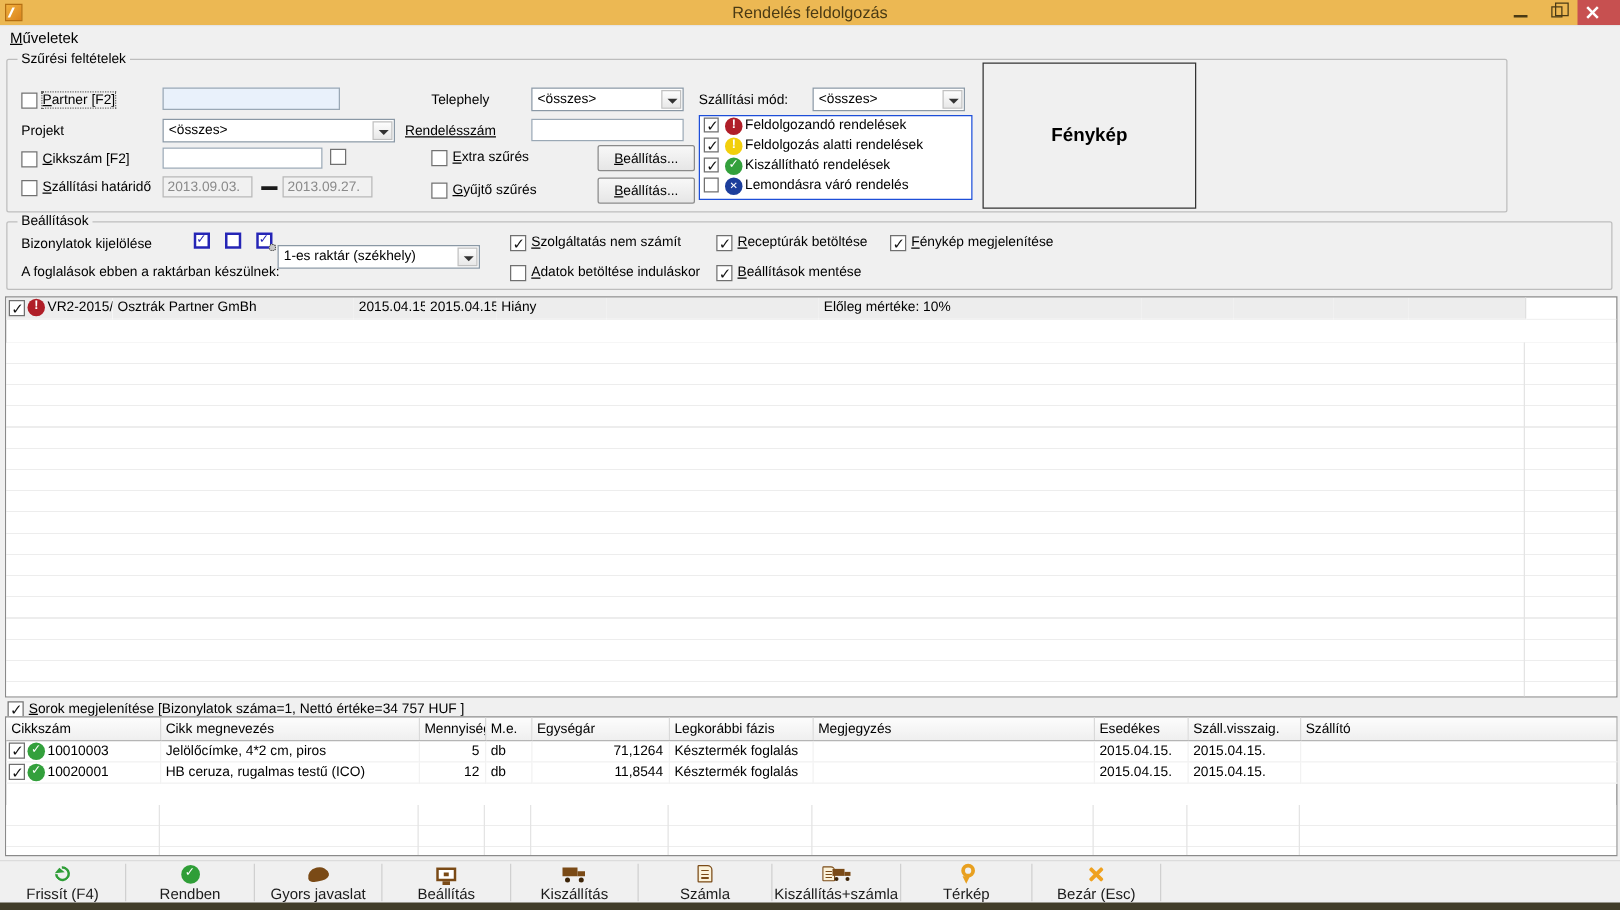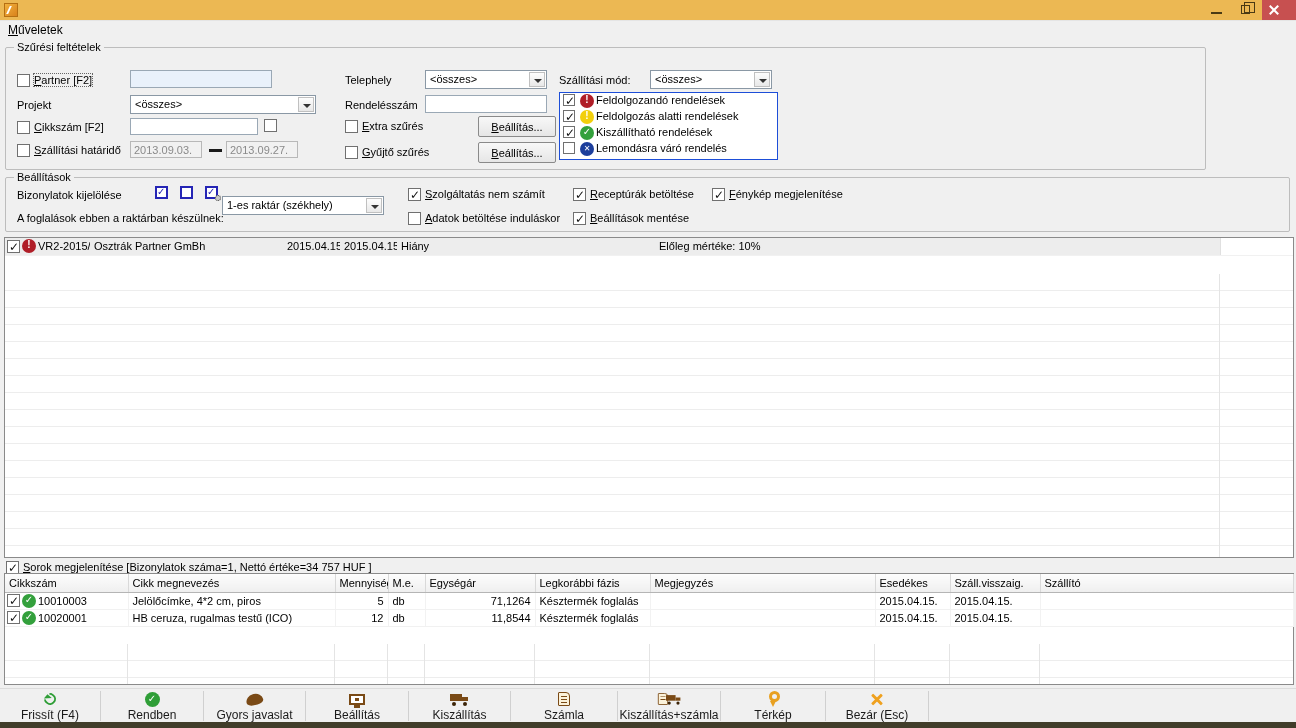--- a/index.html
+++ b/index.html
@@ -119,20 +119,21 @@
 
   .bottom-strip { position:absolute; left:0; bottom:0; width:100%; height:6px; background:#413d2a; }
 </style>
 </head>
 <body>
 
 <div class="window">
 
   <div class="titlebar">
     <div class="app-icon"></div>
+    <div class="win-title">Rendelés feldolgozás</div>
     <div class="win-controls">
       <div class="win-btn">
           <span class="min-glyph"></span>
         </div>
       <div class="win-btn">
           <span class="restore-glyph"></span>
         </div>
       <div class="win-btn close-btn"><span class="close-glyph"></span></div>
     </div>
   </div>
@@ -169,21 +170,21 @@
   <input class="txt gray" style="left: 226px; top: 141px; width: 72px; height: 17px;" value="2013.09.27.">
 
   <span class="lbl" style="left:345px; top:74px;">Telephely</span>
   <div class="select" style="left:425px; top:70px; width:122px;">
     <span class="sel-text">&lt;összes&gt;</span>
     <span class="sel-btn">
         <span class="arrow-down"></span>
       </span>
   </div>
 
-  <span class="lbl" style="left:345px; top:99px;">Rendelésszám</span>
+  <span class="lbl" style="left:324px; top:99px;text-decoration:underline;">Rendelésszám</span>
   <input class="txt" style="left: 425px; top: 95px; width: 122px;" value="">
 
   <span class="cb" style="left:345px; top:120px;"></span>
   <span class="lbl acc" style="left:362px; top:120px;">Extra szűrés</span>
   <button class="btn acc" style="left:478px; top:116px; width:78px;">Beállítás...</button>
 
   <span class="cb" style="left:345px; top:146px;"></span>
   <span class="lbl acc" style="left:362px; top:146px;">Gyűjtő szűrés</span>
   <button class="btn acc" style="left:478px; top:142px; width:78px;">Beállítás...</button>
 
@@ -211,20 +212,23 @@
       <span class="st st-green"></span>
       <span class="lbl">Kiszállítható rendelések</span>
     </div>
     <div class="status-row">
       <span class="cb"></span>
       <span class="st st-blue"></span>
       <span class="lbl">Lemondásra váró rendelés</span>
     </div>
   </div>
 
+  <div class="photo-box" style="left:786px; top:50px; width:171px; height:117px;">
+    <span>Fénykép</span>
+  </div>
 
   <div class="groupbox" style="left:5px; top:177px; width:1285px; height:55px;text-decoration:underline;">
     <span class="legend">Beállítások</span>
   </div>
 
   <span class="lbl" style="left:17px; top:189px;">Bizonylatok kijelölése</span>
   <span class="sel-ico checked" style="left:155px; top:186px;"></span>
   <span class="sel-ico" style="left:180px; top:186px;"></span>
   <span class="sel-ico checked" style="left:205px; top:186px;">
       <span class="gear-dot"></span>

